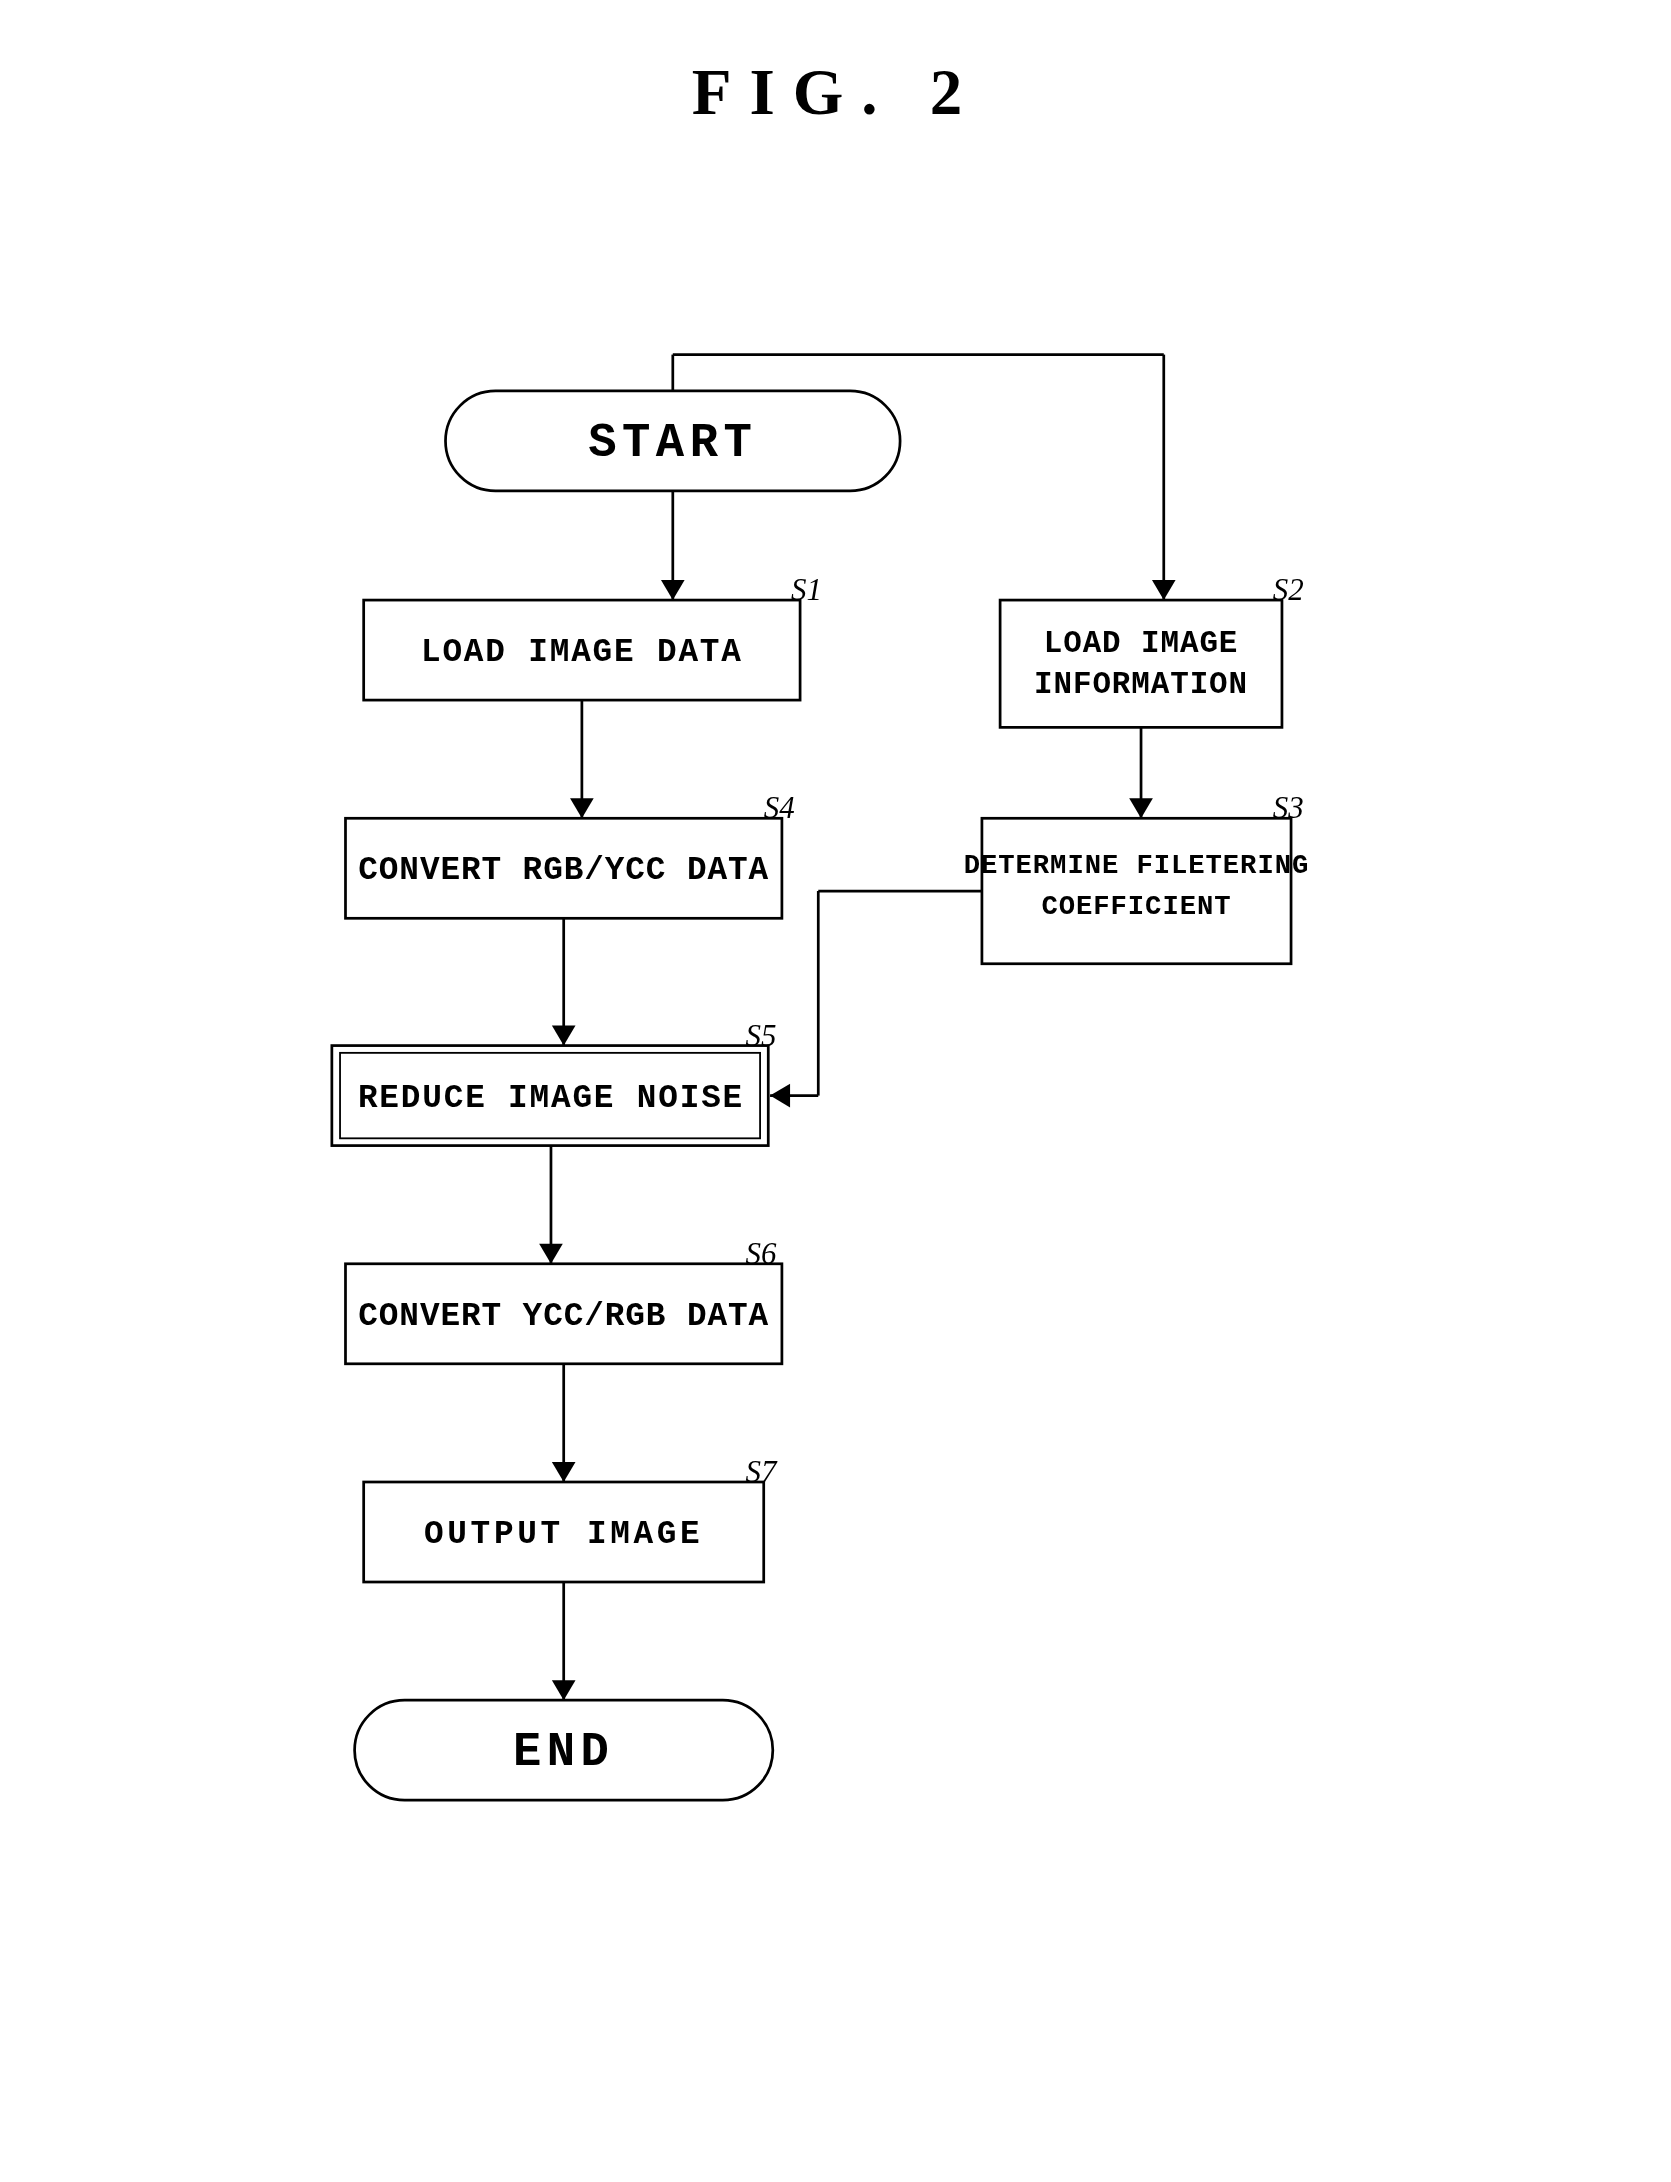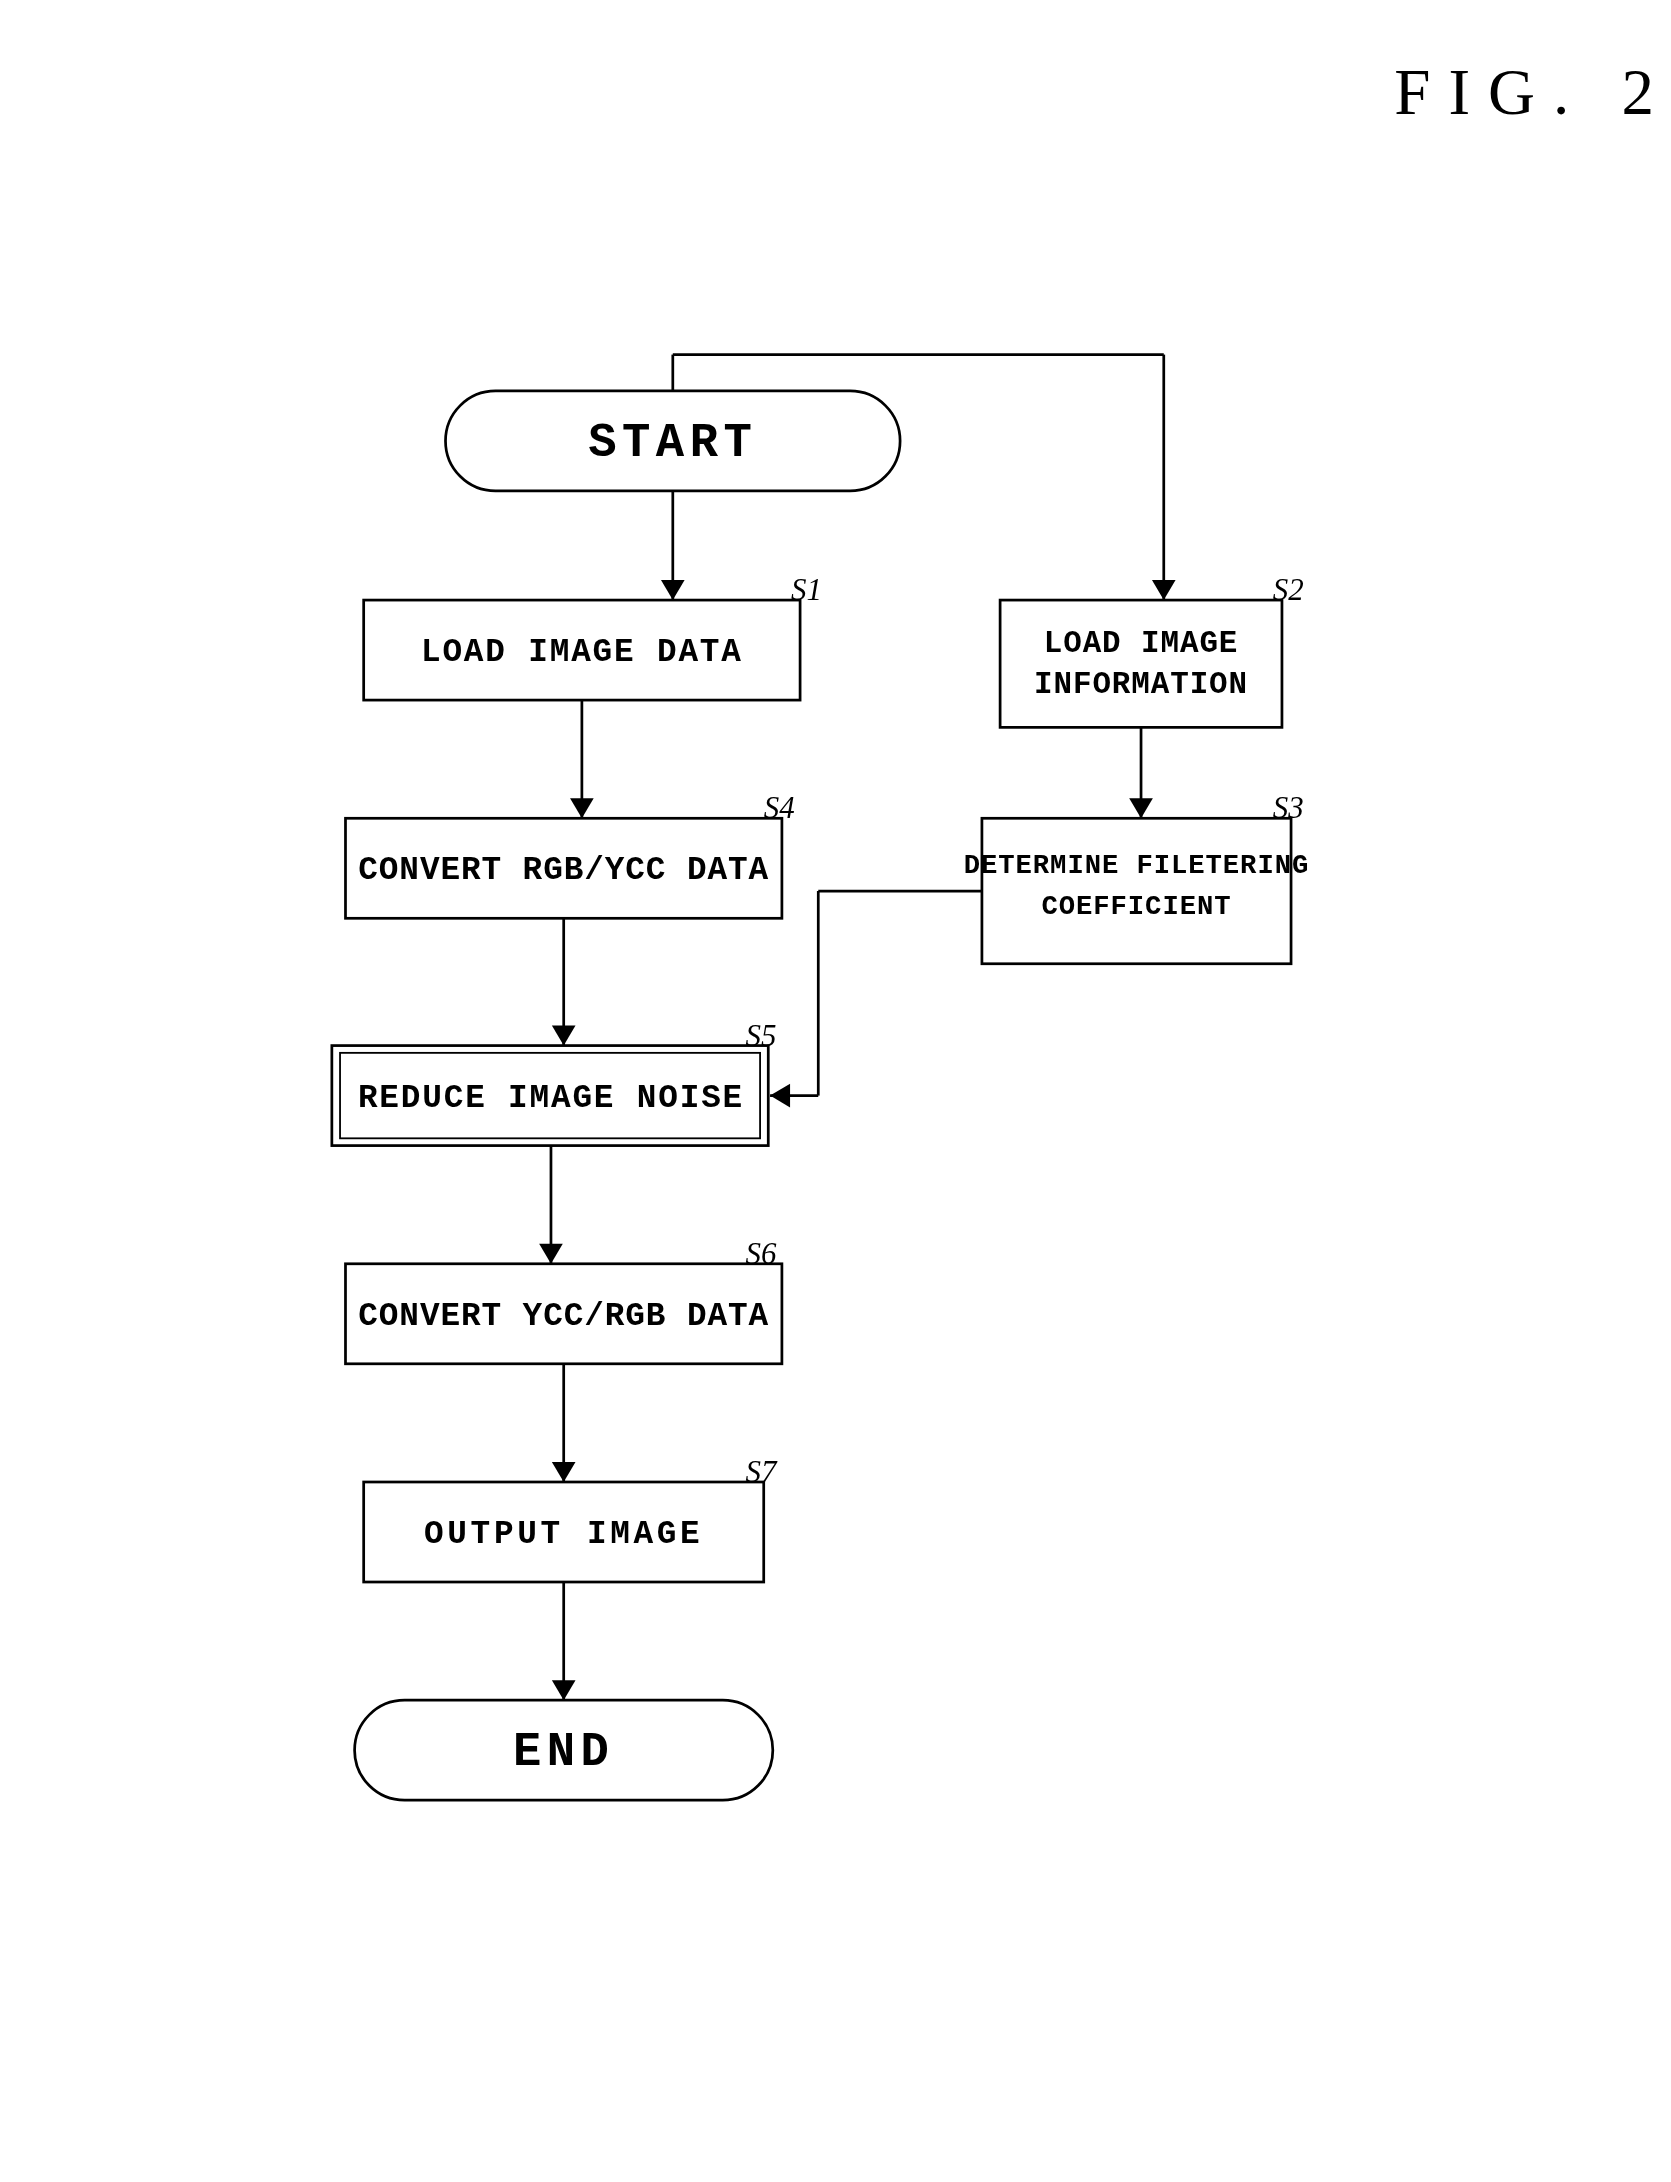--- a/index.html
+++ b/index.html
@@ -11,23 +11,23 @@
     body {
       background: #ffffff;
       font-family: 'Courier New', Courier, monospace;
       width: 1672px;
       height: 2183px;
       position: relative;
       overflow: hidden;
     }
 
     .page-title {
-      text-align: right;
+      text-align: center;
       font-size: 65px;
-      font-weight: normal;
+      font-weight: bold;
       letter-spacing: 18px;
       padding-top: 55px;
       font-family: 'Times New Roman', serif;
     }
   </style>
 </head>
 <body>
 
 <div class="page-title">FIG. 2</div>
 

